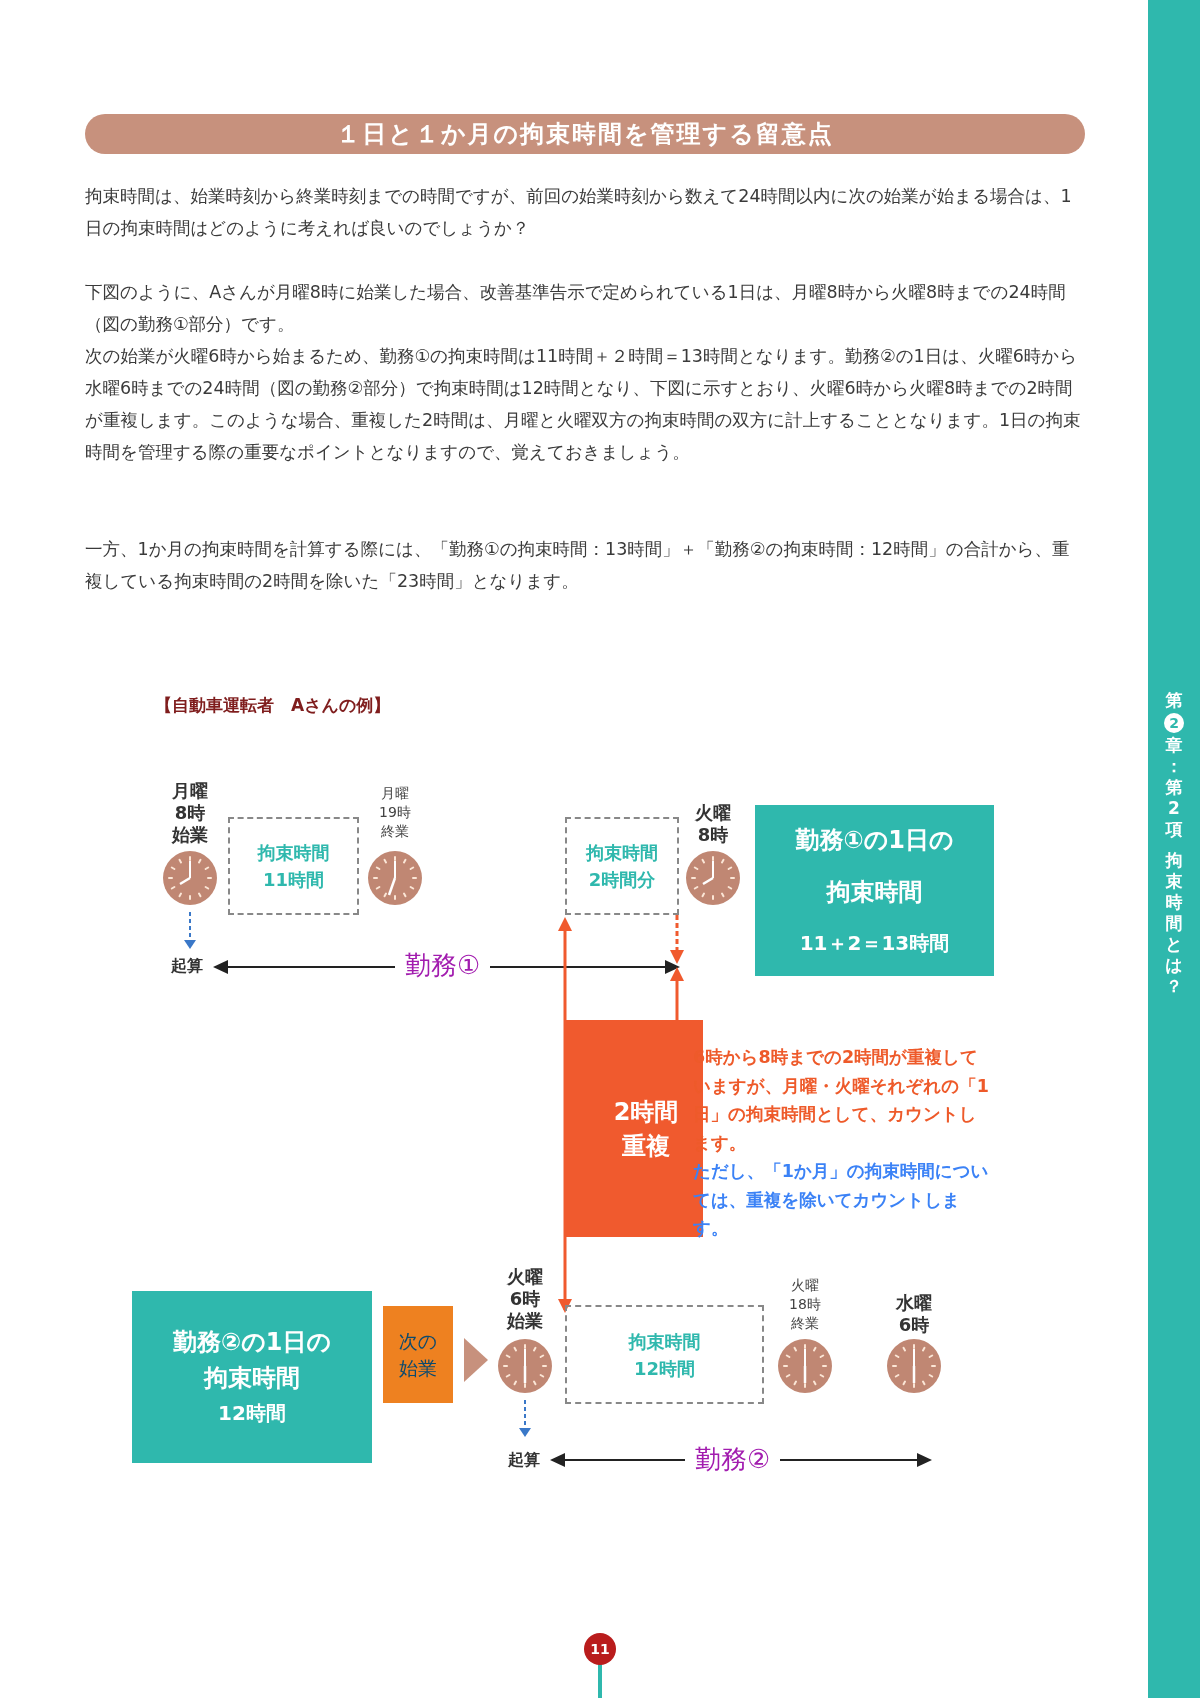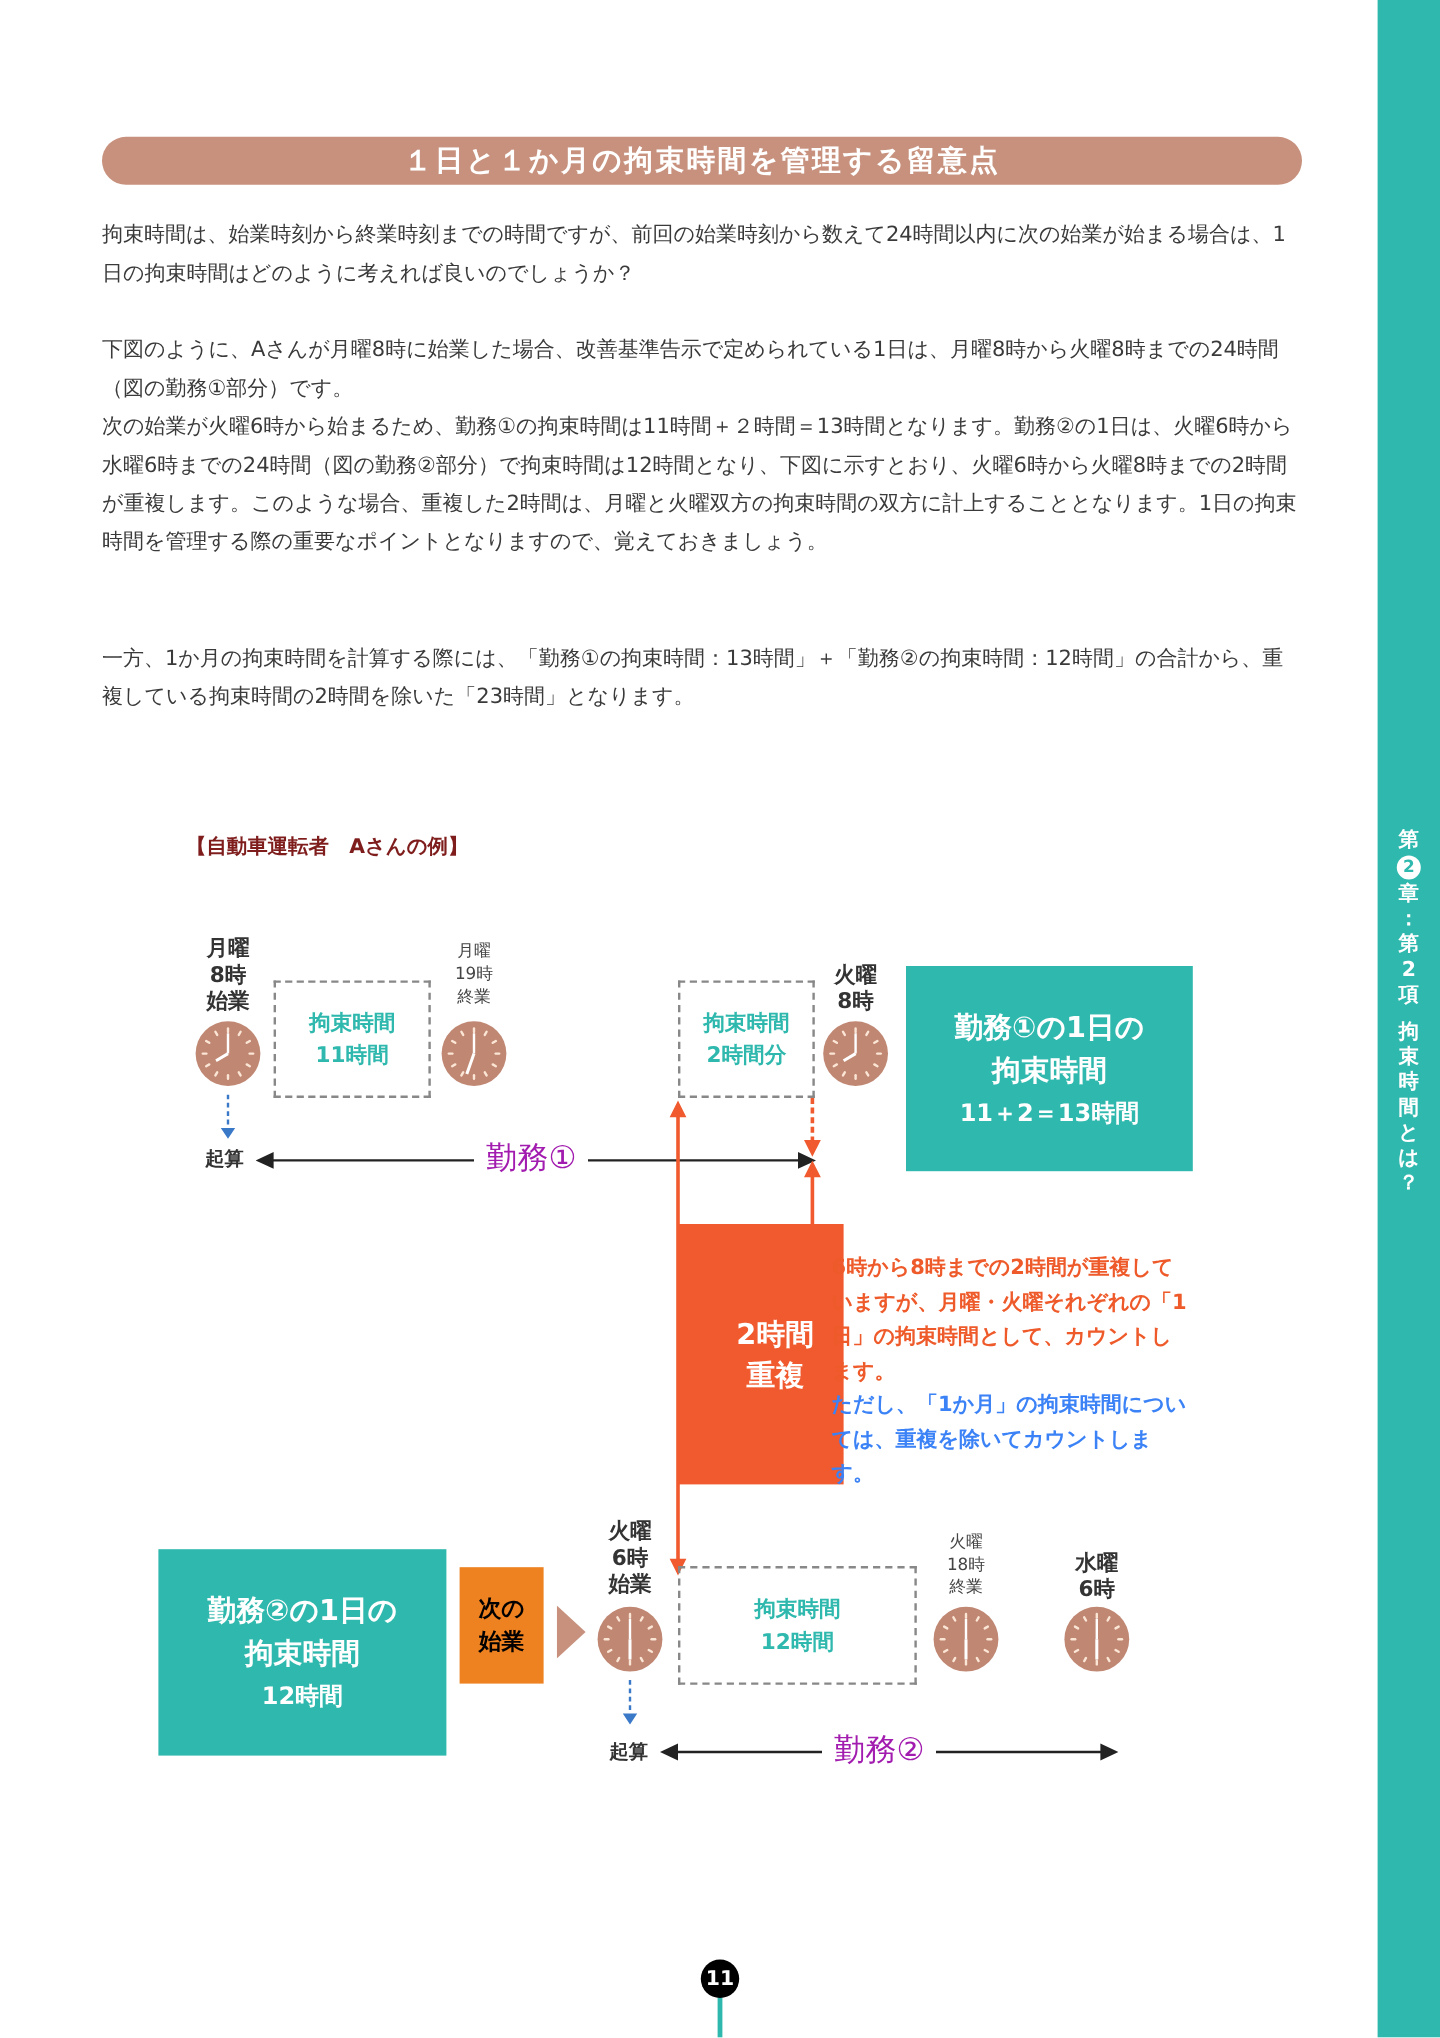--- a/index.html
+++ b/index.html
@@ -15,25 +15,25 @@
   .para { position:absolute; left:85px; width:1000px; font-size:17.5px; line-height:32px; color:#3a3a3a; }
   .caption { position:absolute; left:155px; top:694px; font-size:17px; font-weight:bold; color:#7f1d1d;text-align:center; }
   .clock { position:absolute; width:54px; height:54px; border-radius:50%; background:#c08773; }
   .clock svg { width:54px; height:54px; }
   .lbl-bold { position:absolute; font-size:18px; font-weight:bold; color:#333; text-align:center; line-height:22px; }
   .lbl-small { position:absolute; font-size:14px; color:#444; text-align:center; line-height:19px; }
   .dashbox { position:absolute; border:2px dashed #888; box-sizing:border-box; display:flex; flex-direction:column; align-items:center; justify-content:center;
              color:#2fb8ad; font-weight:bold; font-size:18px; line-height:27px; }
   .teal-box { position:absolute; background:#2fb8ad; color:#fff; font-weight:bold; display:flex; flex-direction:column; align-items:center; justify-content:center; text-align:center; }
   .orange-block { position:absolute; background:#f05a2e; color:#fff; font-weight:bold; font-size:24px; line-height:34px; display:flex; flex-direction:column; align-items:center; justify-content:center;padding-left:24px; }
-  .next-box { position:absolute; background:#ee8120; color:#000000; font-weight:bold; font-size:19px; line-height:27px; display:flex; flex-direction:column; align-items:center; justify-content:center; }
+  .next-box { position:absolute; background:#ee8120; color:#0c4a6e; font-weight:normal; font-size:19px; line-height:27px; display:flex; flex-direction:column; align-items:center; justify-content:center; }
   .note-red { color:#ee5a2a; }
   .note-dark { color:#3b82f6; }
   .note { position:absolute; left:693px; top:1043px; width:300px; font-size:17.5px; font-weight:bold; line-height:28.5px; }
-  .page-num { position:absolute; left:584px; top:1633px; width:32px; height:32px; border-radius:50%; background:#000000; color:#fff; font-weight:bold; font-size:17px; line-height:32px; text-align:center; }
+  .page-num { position:absolute; left:584px; top:1633px; width:32px; height:32px; border-radius:50%; background:#b91c1c; color:#fff; font-weight:bold; font-size:14px; line-height:32px; text-align:center; }
   .page-stem { position:absolute; left:598px; top:1662px; width:4px; height:36px; background:#2fb8ad; }
   .kinmu-label { position:absolute; font-size:26px; color:#a21caf; background:#fff; padding:0 10px; line-height:30px; }
   .kisan { position:absolute; font-size:16px; font-weight:bold; color:#333;text-align:center; }
 </style>
 </head>
 <body>
 
 <div class="sidebar"></div>
 <div class="sidebar-text">
   <span>第</span>
@@ -152,21 +152,21 @@
     <line x1="16.5" y1="45.2" x2="18" y2="42.6"></line>
         <line x1="8.8" y1="37.5" x2="11.4" y2="36"></line>
         <line x1="8.8" y1="16.5" x2="11.4" y2="18"></line>
         <line x1="16.5" y1="8.8" x2="18" y2="11.4"></line>
       </g>
     <line x1="27" y1="27" x2="27" y2="10" stroke="#fff" stroke-width="2"></line>
       <line x1="27" y1="27" x2="17" y2="33" stroke="#fff" stroke-width="2.5"></line>
     </svg>
 </div>
 
-<div class="teal-box" style="left:755px; top:805px; width:239px; height:171px;">
+<div class="teal-box" style="left:755px; top:805px; width:239px; height:171px;gap:16px;">
   <div style="font-size:24px; line-height:36px;">勤務①の1日の</div>
   <div style="font-size:24px; line-height:36px;">拘束時間</div>
   <div style="font-size:20px; line-height:34px;">11＋2＝13時間</div>
 </div>
 
 <svg class="abs" style="left:556px; top:915px;" width="130" height="410">
   <line x1="9" y1="12" x2="9" y2="395" stroke="#f05a2e" stroke-width="3"></line>
   <polygon points="2,16 16,16 9,2" fill="#f05a2e"></polygon>
   <polygon points="2,384 16,384 9,398" fill="#f05a2e"></polygon>
   <line x1="121" y1="0" x2="121" y2="40" stroke="#f05a2e" stroke-width="3" stroke-dasharray="5,3"></line>

